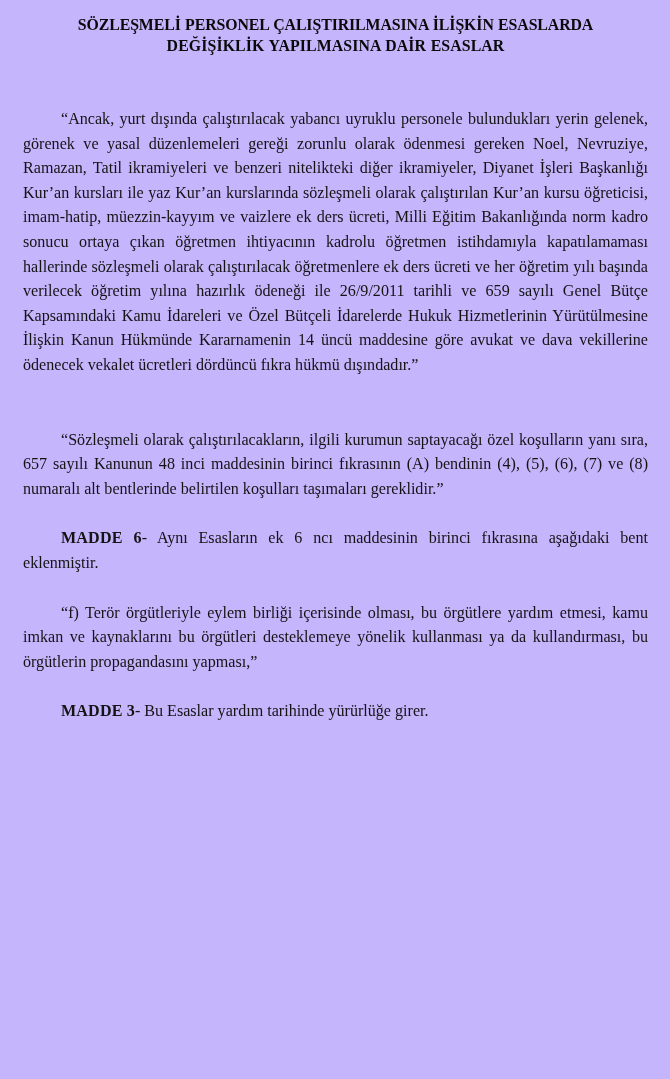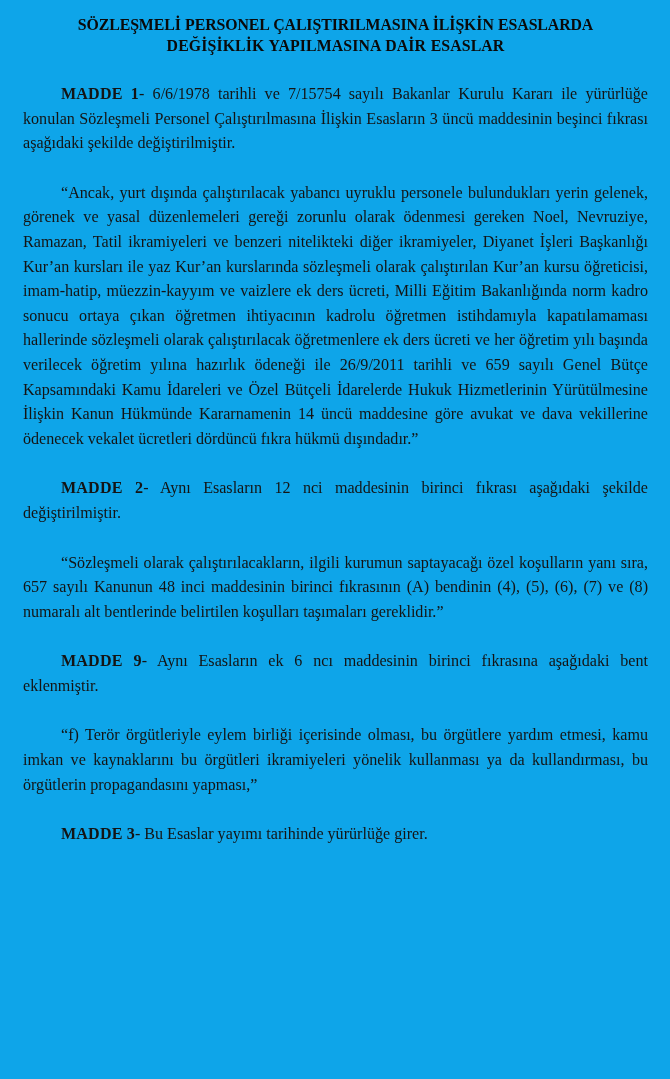--- a/index.html
+++ b/index.html
@@ -7,21 +7,21 @@
     margin: 0;
     padding: 0;
     background: #ffffff;
   }
 
   .page {
     position: relative;
     width: 670px;
     height: 1079px;
     margin: 0;
-    background: #0ea5e9;
+    background: #c4b5fd;
     overflow: hidden;
     font-family: "Liberation Serif", "DejaVu Serif", serif;
     color: #101010;
     -webkit-font-smoothing: antialiased;
   }
 
   .content {
     position: absolute;
     left: 23px;
     top: 0;
@@ -86,43 +86,41 @@
 <div class="page">
   <div class="content">
 
     <h1 class="doc-title">
       <span class="title-line title-line-1">SÖZLEŞMELİ PERSONEL ÇALIŞTIRILMASINA İLİŞKİN ESASLARDA</span>
       <span class="title-line title-line-2">DEĞİŞİKLİK YAPILMASINA DAİR ESASLAR</span>
     </h1>
 
     <div class="gap-title"></div>
 
-    <p class="para indent"><span class="madde">MADDE 1</span><span>- 6/6/1978 tarihli ve 7/15754 sayılı Bakanlar Kurulu Kararı ile yürürlüğe konulan Sözleşmeli Personel Çalıştırılmasına İlişkin Esasların 3 üncü maddesinin beşinci fıkrası aşağıdaki şekilde değiştirilmiştir.</span></p>
 
     <div class="gap-block"></div>
 
     <p class="para indent">“Ancak, yurt dışında çalıştırılacak yabancı uyruklu personele bulundukları yerin gelenek, görenek ve yasal düzenlemeleri gereği zorunlu olarak ödenmesi gereken Noel, Nevruziye, Ramazan, Tatil ikramiyeleri ve benzeri nitelikteki diğer ikramiyeler, Diyanet İşleri Başkanlığı Kur’an kursları ile yaz Kur’an kurslarında sözleşmeli olarak çalıştırılan Kur’an kursu öğreticisi, imam-hatip, müezzin-kayyım ve vaizlere ek ders ücreti, Milli Eğitim Bakanlığında norm kadro sonucu ortaya çıkan öğretmen ihtiyacının kadrolu öğretmen istihdamıyla kapatılamaması hallerinde sözleşmeli olarak çalıştırılacak öğretmenlere ek ders ücreti ve her öğretim yılı başında verilecek öğretim yılına hazırlık ödeneği ile 26/9/2011 tarihli ve 659 sayılı Genel Bütçe Kapsamındaki Kamu İdareleri ve Özel Bütçeli İdarelerde Hukuk Hizmetlerinin Yürütülmesine İlişkin Kanun Hükmünde Kararnamenin 14 üncü maddesine göre avukat ve dava vekillerine ödenecek vekalet ücretleri dördüncü fıkra hükmü dışındadır.”</p>
 
     <div class="gap-block"></div>
 
-    <p class="para indent"><span class="madde">MADDE 2</span><span>- Aynı Esasların 12 nci maddesinin birinci fıkrası aşağıdaki şekilde değiştirilmiştir.</span></p>
 
     <div class="gap-block"></div>
 
     <p class="para indent">“Sözleşmeli olarak çalıştırılacakların, ilgili kurumun saptayacağı özel koşulların yanı sıra, 657 sayılı Kanunun 48 inci maddesinin birinci fıkrasının (A) bendinin (4), (5), (6), (7) ve (8) numaralı alt bentlerinde belirtilen koşulları taşımaları gereklidir.”</p>
 
     <div class="gap-block"></div>
 
-    <p class="para indent"><span class="madde">MADDE 9</span><span>- Aynı Esasların ek 6 ncı maddesinin birinci fıkrasına aşağıdaki bent eklenmiştir.</span></p>
+    <p class="para indent"><span class="madde">MADDE 6</span><span>- Aynı Esasların ek 6 ncı maddesinin birinci fıkrasına aşağıdaki bent eklenmiştir.</span></p>
 
     <div class="gap-block"></div>
 
-    <p class="para indent">“f) Terör örgütleriyle eylem birliği içerisinde olması, bu örgütlere yardım etmesi, kamu imkan ve kaynaklarını bu örgütleri ikramiyeleri yönelik kullanması ya da kullandırması, bu örgütlerin propagandasını yapması,”</p>
+    <p class="para indent">“f) Terör örgütleriyle eylem birliği içerisinde olması, bu örgütlere yardım etmesi, kamu imkan ve kaynaklarını bu örgütleri desteklemeye yönelik kullanması ya da kullandırması, bu örgütlerin propagandasını yapması,”</p>
 
     <div class="gap-block"></div>
 
-    <p class="para indent"><span class="madde">MADDE 3</span><span>- Bu Esaslar yayımı tarihinde yürürlüğe girer.</span></p>
+    <p class="para indent"><span class="madde">MADDE 3</span><span>- Bu Esaslar yardım tarihinde yürürlüğe girer.</span></p>
 
     <div class="gap-small"></div>
 
 
   </div>
 </div>
 
 </body></html>

